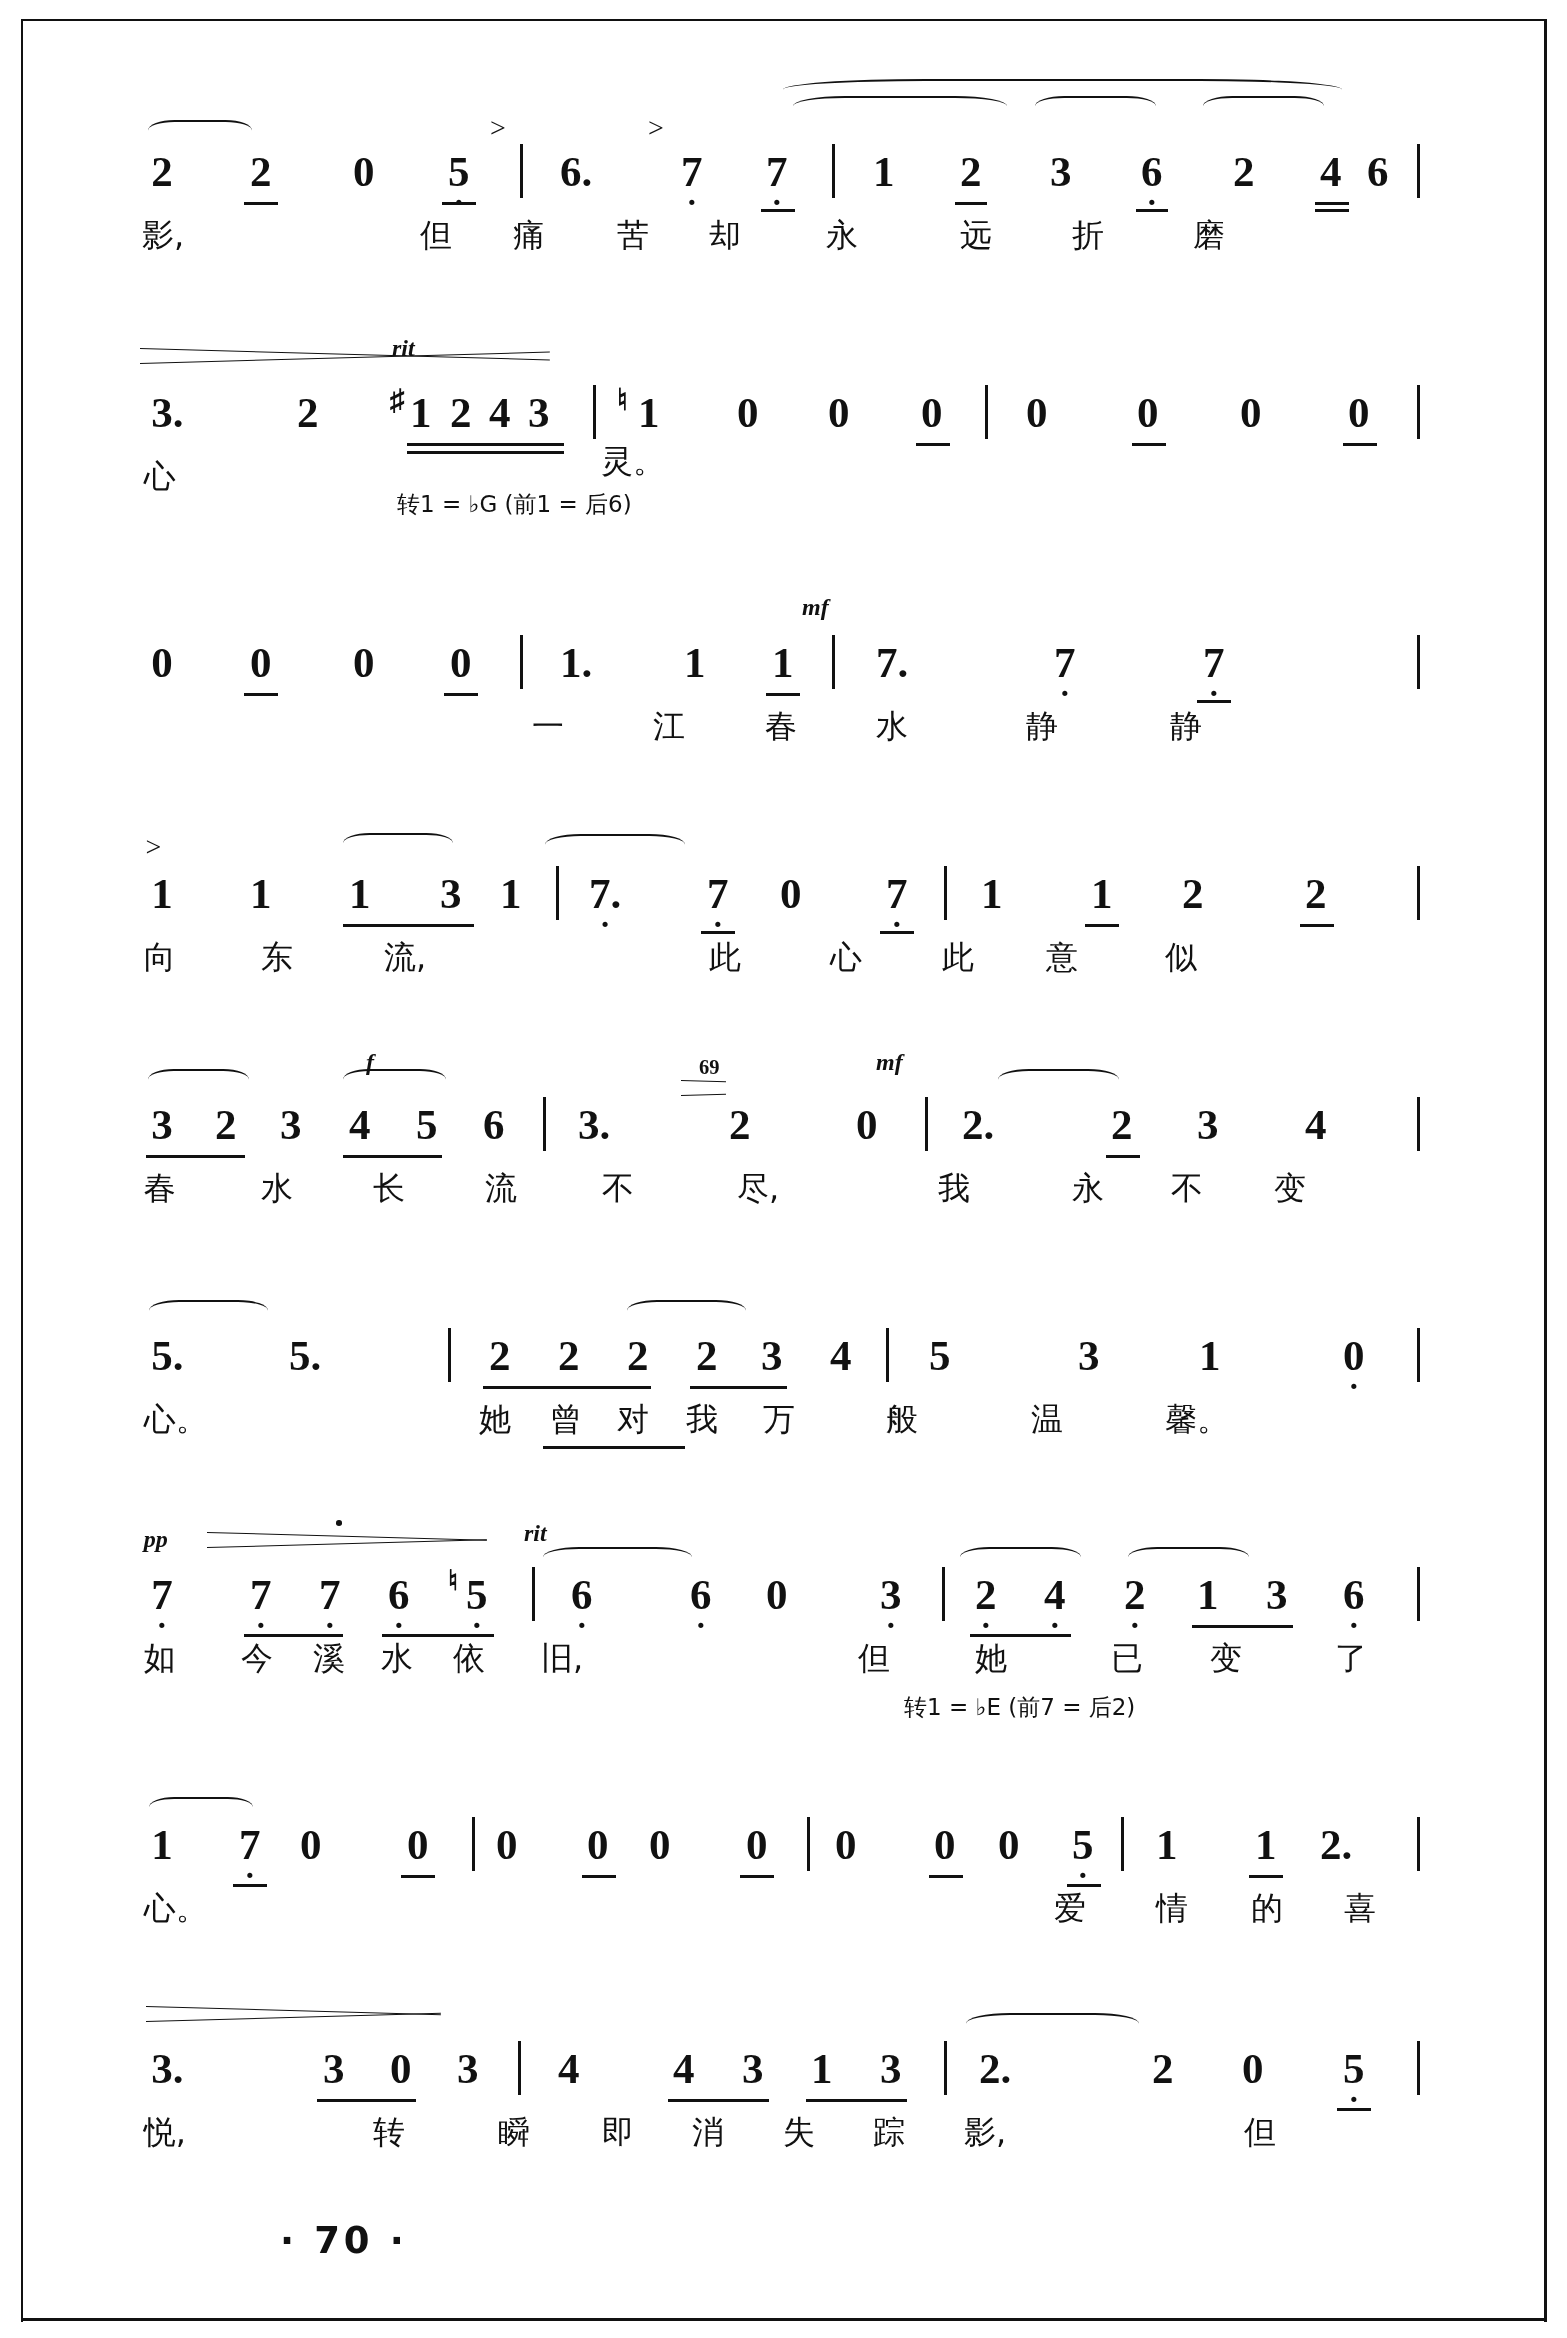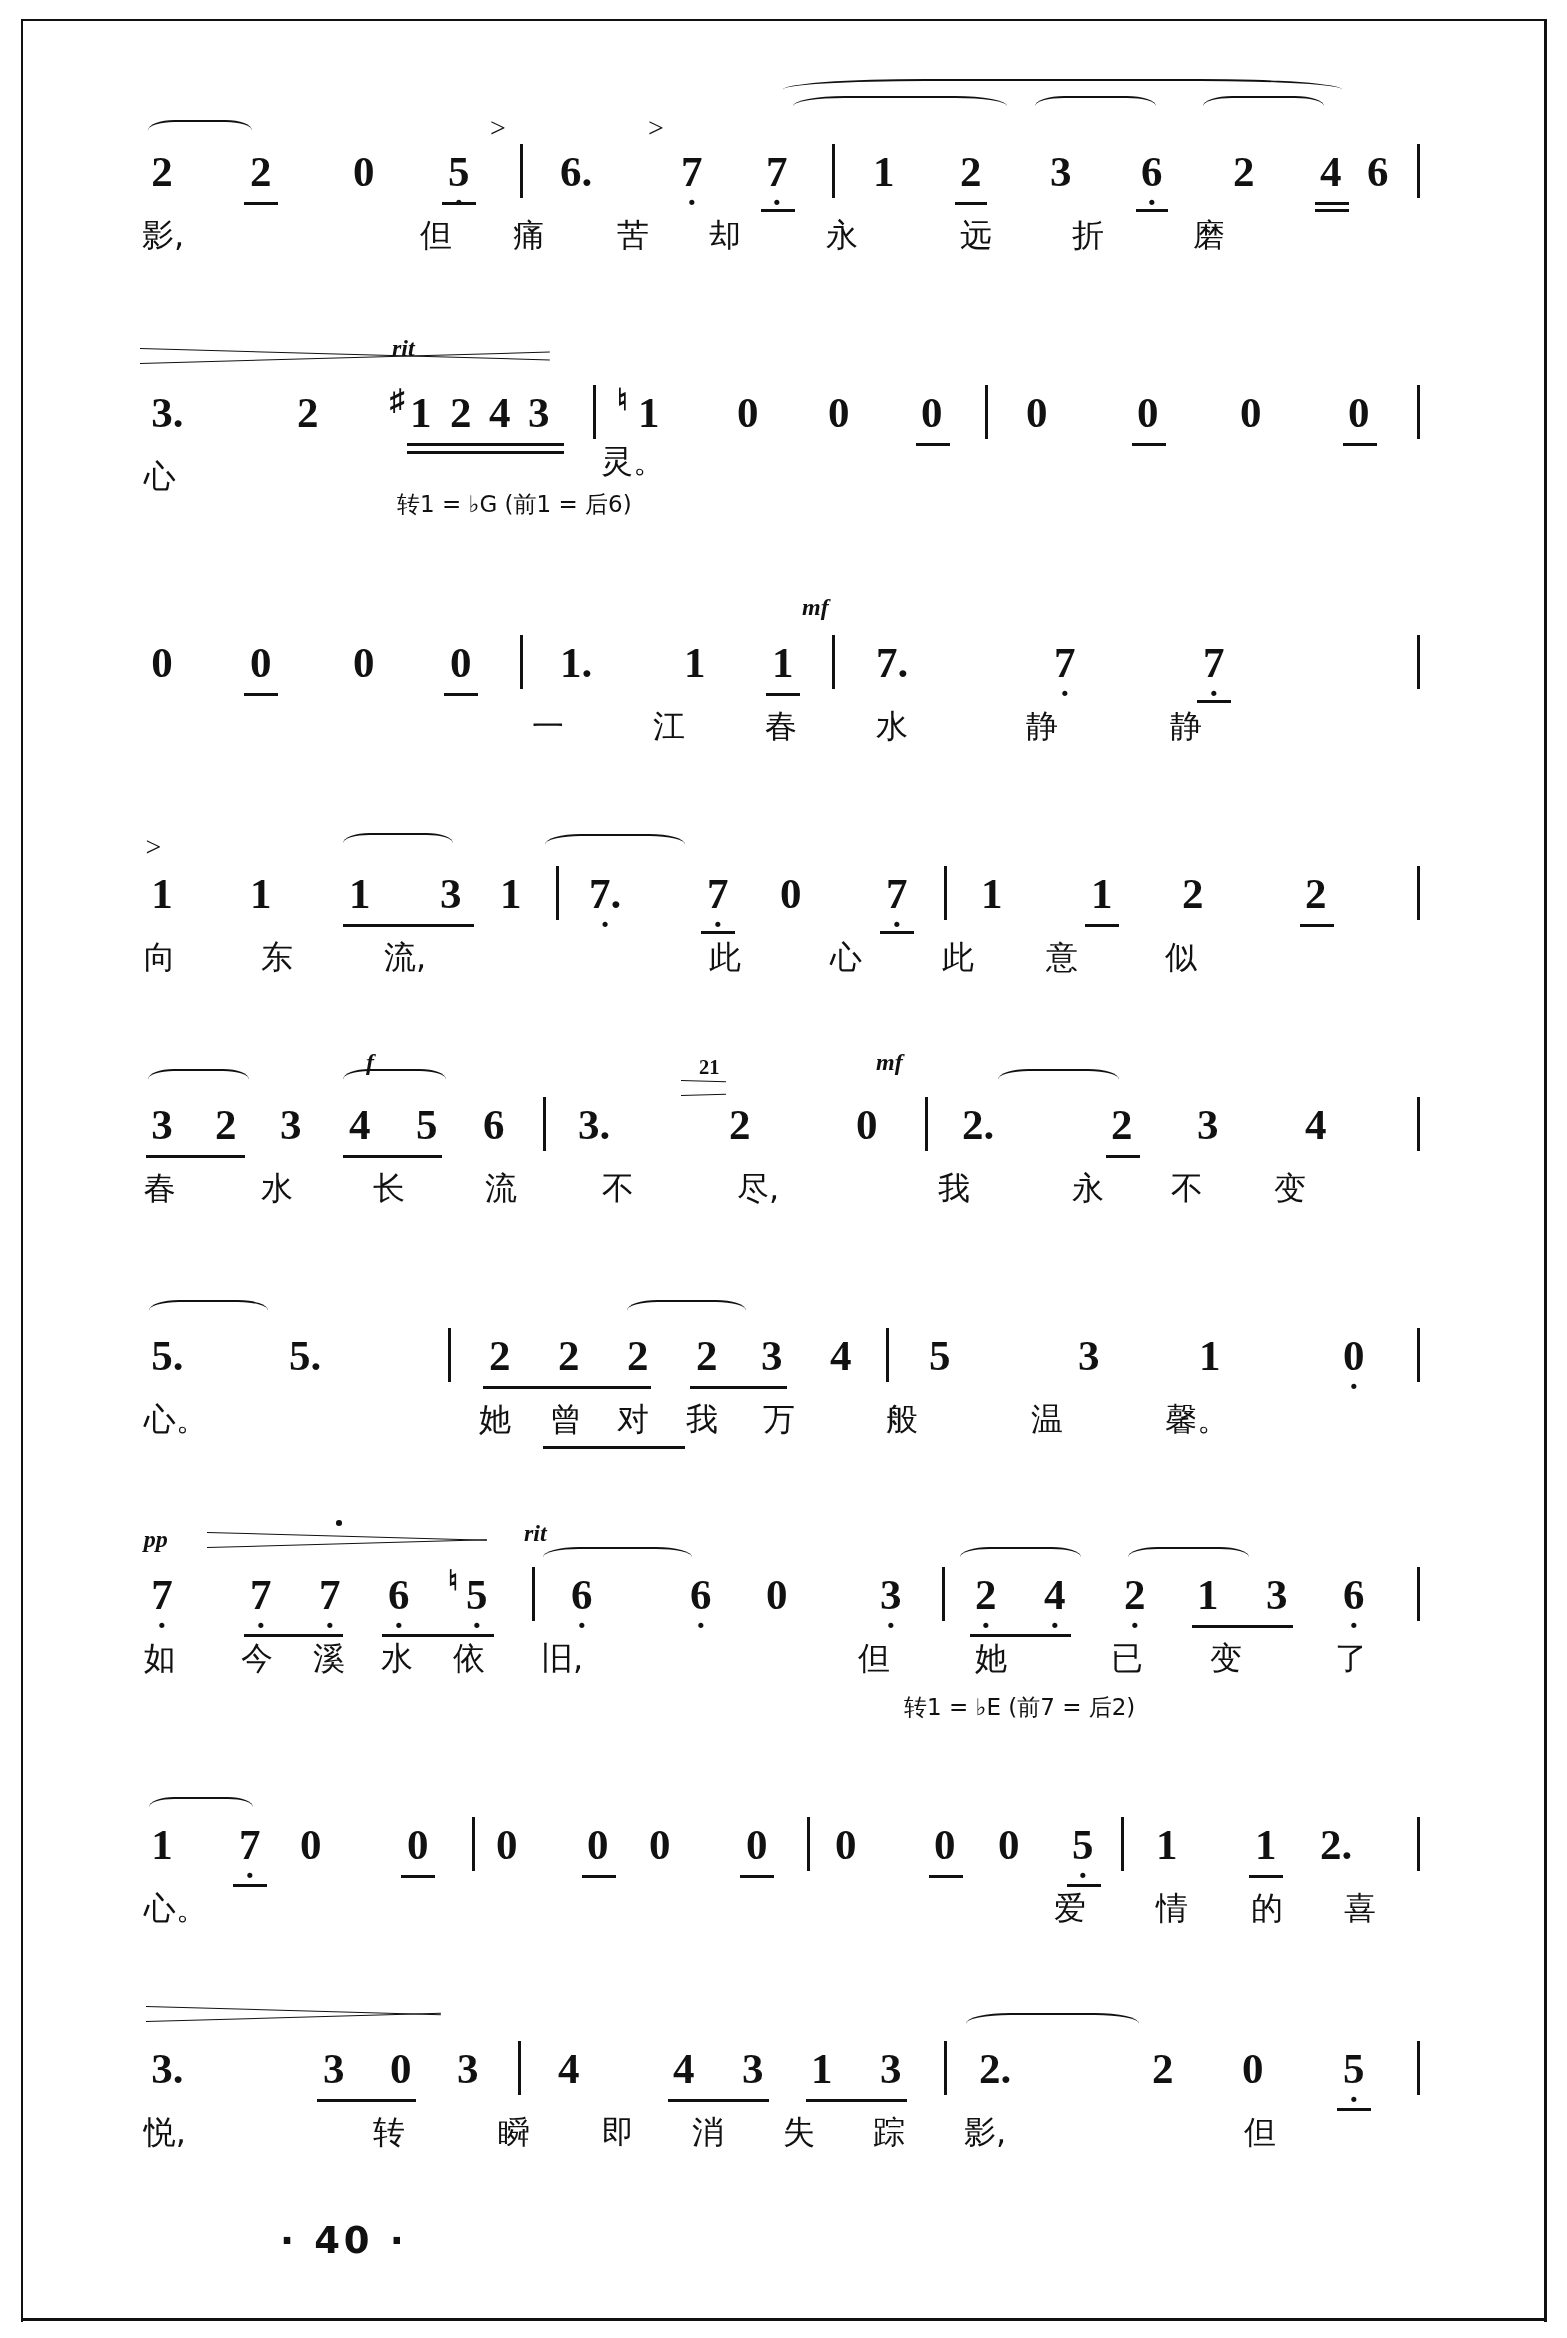--- a/index.html
+++ b/index.html
@@ -336,21 +336,21 @@
         <div class="lyric" style="left:906px;">意</div>
         <div class="lyric" style="left:1025px;">似</div>
       </div>
     </div>
 
     <div class="system" style="height:214px;">
       <div class="marks">
         <div class="slur" style="left:7.5px; top:13px; width:101px;"></div>
         <div class="mark" style="left:226px; top:-7.5px;">f</div>
         <div class="slur" style="left:203px; top:13px; width:103px;"></div>
-        <div class="mark" style="left:559px; top:0px; font-style:normal; font-size:20.5px;">21</div>
+        <div class="mark" style="left:559px; top:0px; font-style:normal; font-size:20.5px;">69</div>
         <div class="cresc" style="left:541px; top:24px; width:45px;"></div>
         <div class="mark" style="left:736px; top:-7.5px;">mf</div>
         <div class="slur" style="left:858px; top:13px; width:121px;"></div>
       </div>
 
       <div class="notes" style="height:75px;">
         <div class="note" style="left:11.2px;">3</div>
         <div class="note" style="left:75px;">2</div>
         <div class="underline1" style="left:5.6px; top:58px; width:99px;"></div>
         <div class="note" style="left:140px;">3</div>
@@ -570,15 +570,15 @@
         <div class="lyric" style="left:552px;">消</div>
         <div class="lyric" style="left:643px;">失</div>
         <div class="lyric" style="left:733px;">踪</div>
         <div class="lyric" style="left:824px;">影,</div>
         <div class="lyric" style="left:1104px;">但</div>
       </div>
     </div>
 
   </div>
 
-  <div class="pagenum">· 40 ·</div>
+  <div class="pagenum">· 70 ·</div>
 </div>
 
 
 </body></html>

